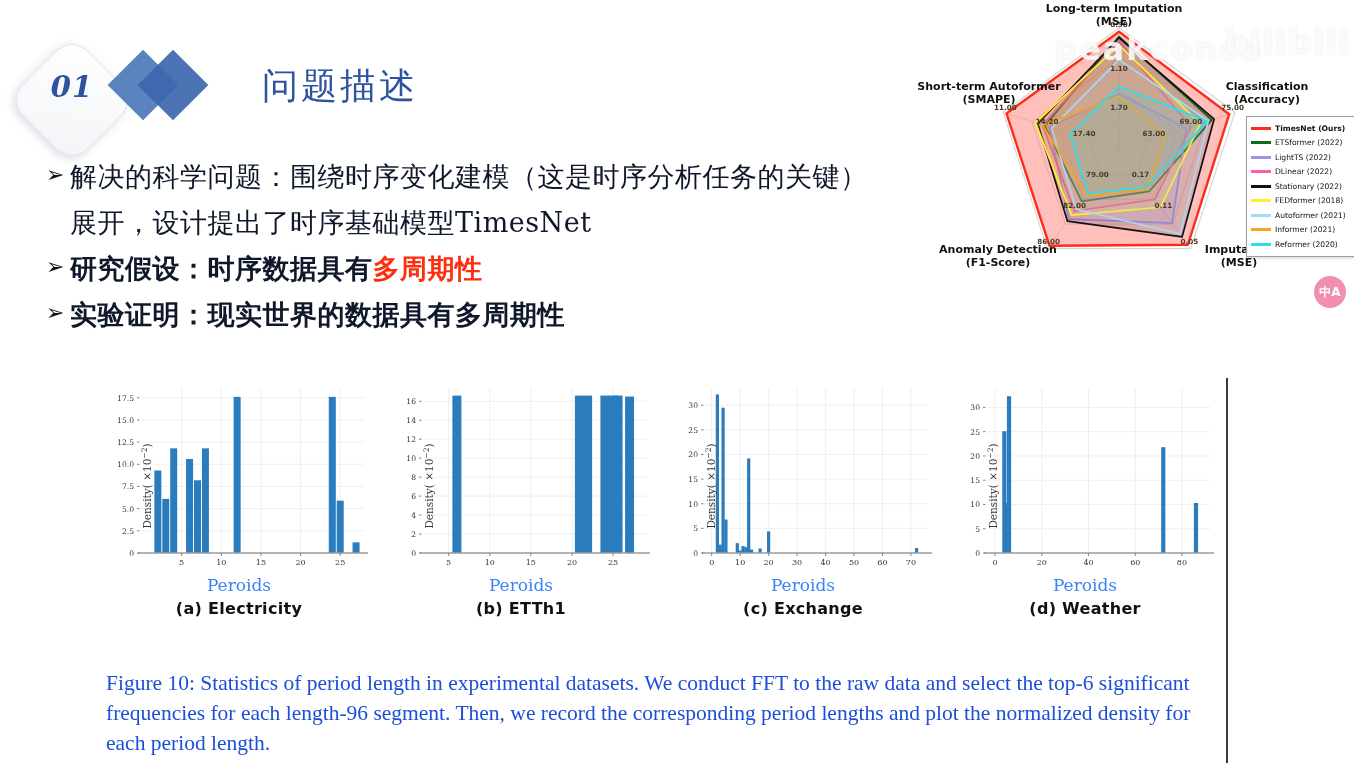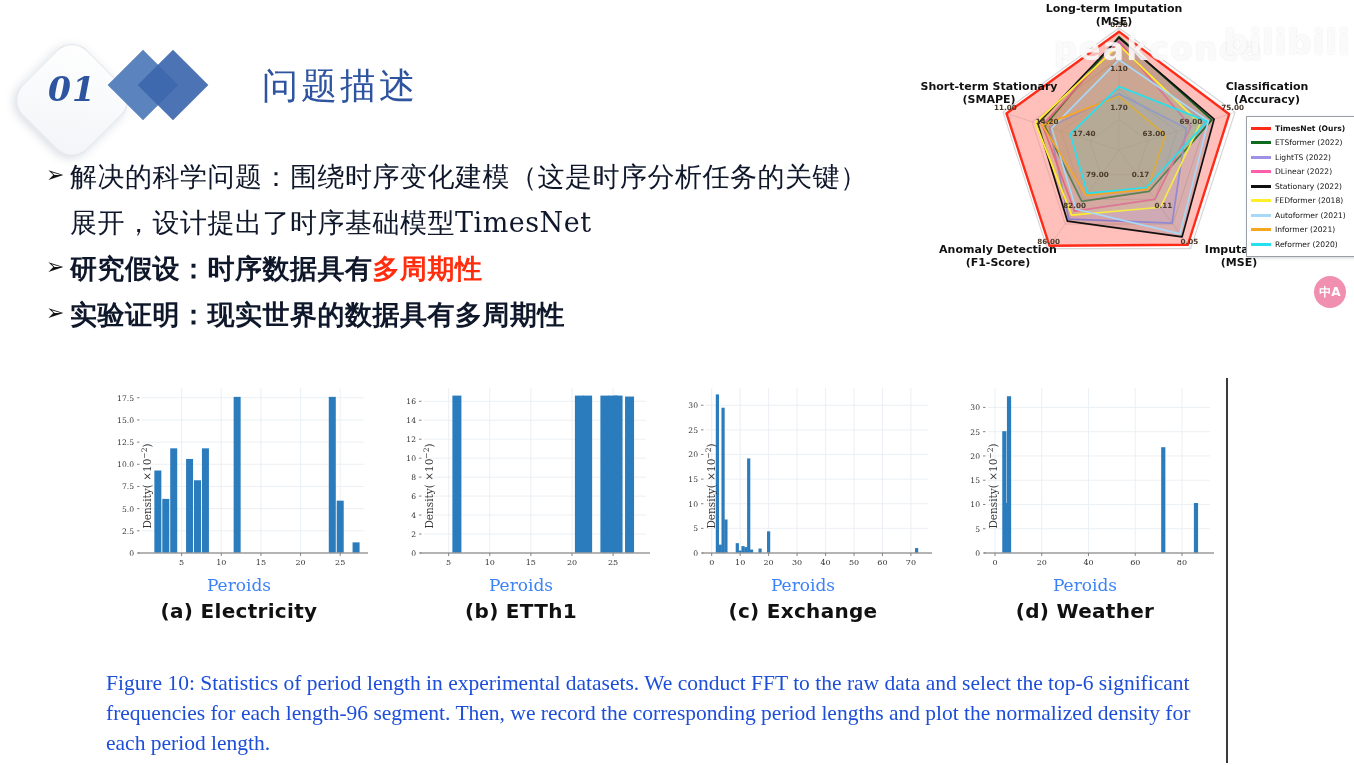--- a/index.html
+++ b/index.html
@@ -8,21 +8,21 @@
 
   
   .hdr{position:absolute;left:0;top:0;width:100%;height:160px;}
   .badge-wrap{position:absolute;left:18px;top:48px;width:112px;height:108px;}
   .badge-sq{position:absolute;left:8px;top:6px;width:92px;height:92px;
             background:linear-gradient(145deg,#ffffff,#f2f4f7);
             border-radius:22px;transform:rotate(45deg);
             box-shadow:0 3px 10px rgba(120,130,150,.28), 0 0 0 1px rgba(220,225,232,.9) inset;}
   .badge-num{position:absolute;left:0;top:22px;width:108px;text-align:center;
              font-family:"DejaVu Serif",serif;font-style:italic;font-weight:700;
-             font-size:33px;color:#2e54a0;letter-spacing:1px;}
+             font-size:29px;color:#2e54a0;letter-spacing:1px;}
   .dia{position:absolute;top:60px;width:50px;height:50px;transform:rotate(45deg);}
   .dia-a{left:118px;background:#5b83bd;}
   .dia-b{left:148px;background:#3d67ad;opacity:.92;}
   .hdr-title{position:absolute;left:218px;top:62px;font-size:36px;color:#2e54a0;
              font-family:"DejaVu Serif",serif;letter-spacing:3px;font-weight:500;margin-left:44px;}
 
   
   .bullets{position:absolute;left:46px;top:160px;width:880px;}
   .brow{display:flex;align-items:flex-start;margin-bottom:12px;}
   .arrow{width:24px;flex:0 0 24px;font-size:22px;line-height:30px;color:#111;
@@ -56,21 +56,21 @@
                  display:flex;align-items:center;justify-content:center;
                  box-shadow:0 0 0 5px rgba(255,255,255,.75);}
 
   
   .figure{position:absolute;left:98px;top:378px;width:1130px;height:385px;}
   .fig-edge{position:absolute;right:0;top:0;width:2px;height:385px;background:#3a3a3a;}
   .charts{position:absolute;left:0;top:0;display:flex;}
   .cell{width:282px;position:relative;}
   .plot{position:relative;width:282px;height:215px;}
   .cap{text-align:center;font-family:"DejaVu Sans",sans-serif;font-weight:700;
-       font-size:20px;color:#111;margin-top:6px;letter-spacing:.3px;}
+       font-size:16px;color:#111;margin-top:6px;letter-spacing:.3px;}
   .ylab{position:absolute;left:6px;top:50%;transform:translateY(-50%) rotate(-90deg);
         transform-origin:center;font-family:"DejaVu Serif",serif;font-size:10.5px;
         color:#333;white-space:nowrap;}
   .xlab{position:absolute;bottom:-2px;left:0;width:282px;text-align:center;
         font-family:"DejaVu Serif",serif;font-size:17px;color:#3b82f6;}
   .fig-cap{position:absolute;left:8px;top:290px;width:1115px;
            font-family:"Liberation Serif",serif;font-size:21.5px;line-height:30px;
            color:#1d4ed8;text-align:left;}
   .sup{font-size:.72em;vertical-align:super;}
 </style>
@@ -163,21 +163,21 @@
   </div>
   <div class="ax-lab" style="left:282px;top:243px;width:90px;">
     <div>Imputation</div>
     <div>(MSE)</div>
   </div>
   <div class="ax-lab" style="left:16px;top:243px;width:140px;">
     <div>Anomaly Detection</div>
     <div>(F1-Score)</div>
   </div>
   <div class="ax-lab" style="left:2px;top:80px;width:150px;">
-    <div>Short-term Stationary</div>
+    <div>Short-term Autoformer</div>
     <div>(SMAPE)</div>
   </div>
 
   <div class="legend" id="radar-legend">
       <div class="lg-row">
         <span class="lg-line" style="background: rgb(255, 43, 25);"></span>
         <span class="lg-txt b">TimesNet (Ours)</span>
       </div>
       <div class="lg-row">
         <span class="lg-line" style="background: rgb(15, 107, 30);"></span>

